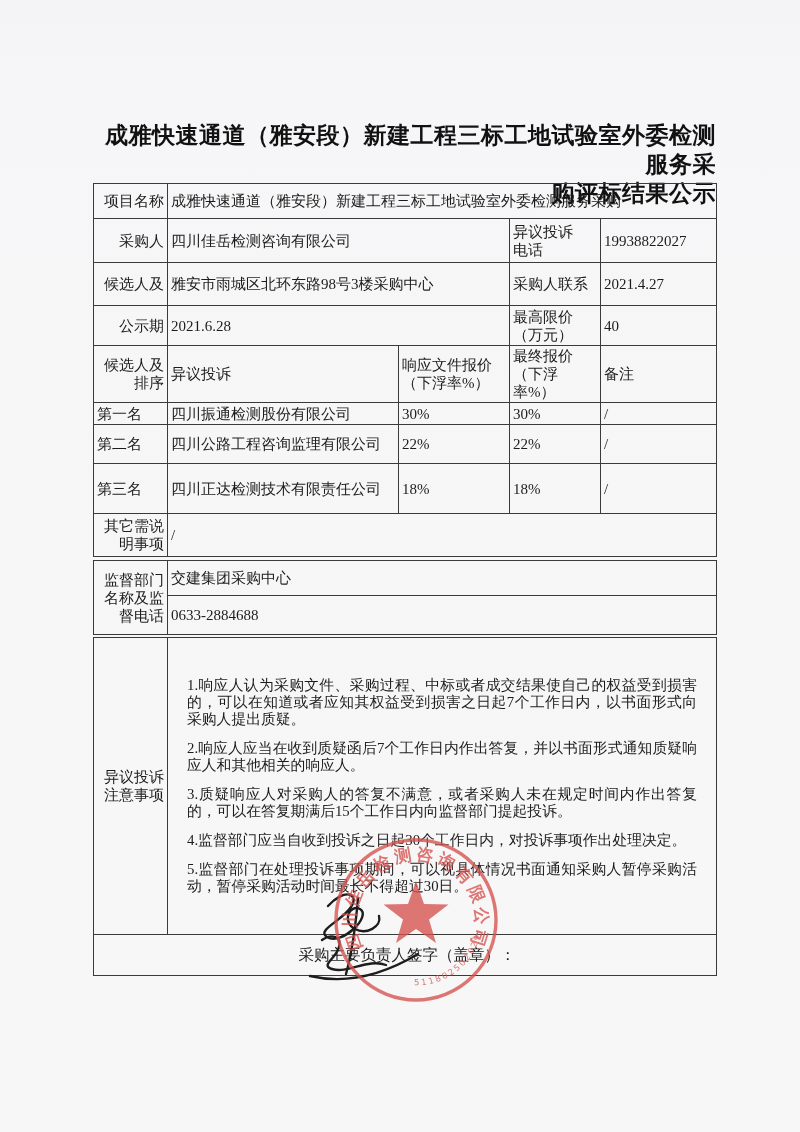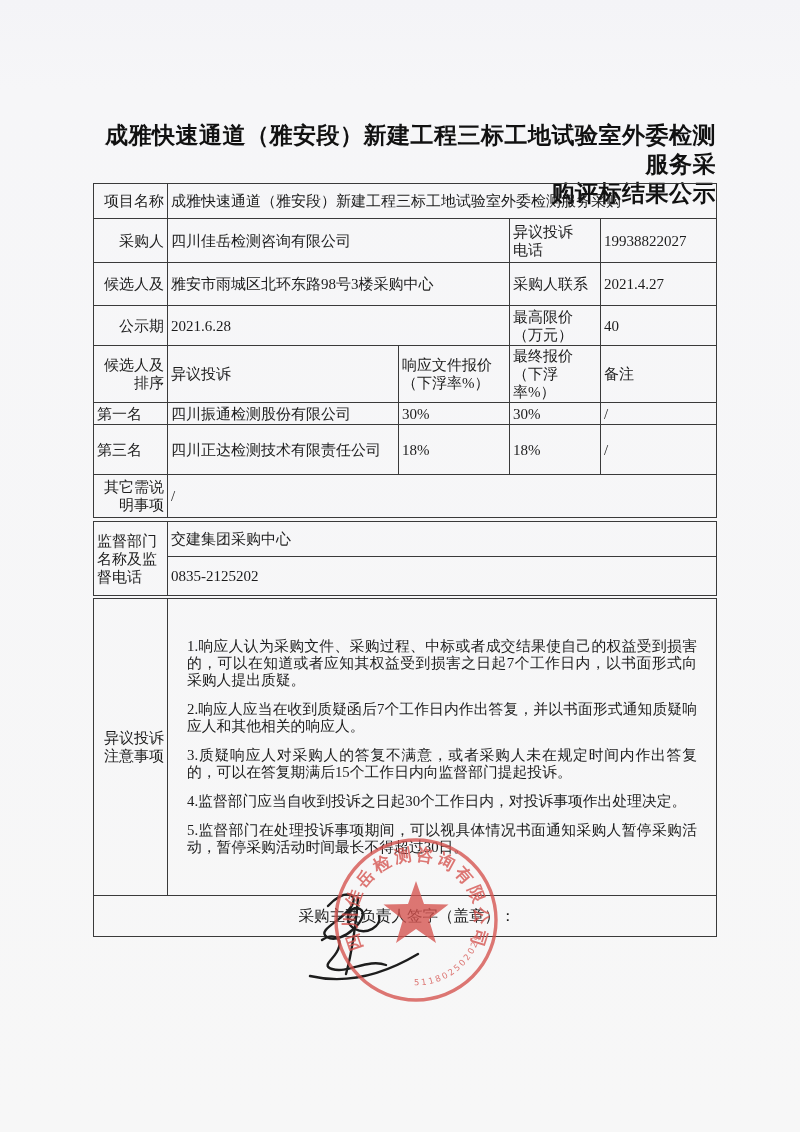--- a/index.html
+++ b/index.html
@@ -20,21 +20,21 @@
   .tablewrap{position:absolute;left:93px;top:183px;width:623px;}
   table{border-collapse:collapse;table-layout:fixed;width:623px;}
   td{
     border:1.5px solid #3a3a3a;
     font-size:15px;line-height:18px;
     text-align:left;vertical-align:middle;
     padding:1px 3px;overflow:hidden;
     color:#1c1c1c;
   }
   td.lbl{text-align:right;padding-left:5px;}
-  td.lblc{text-align:left;}
+  td.lblc{text-align:right;}
   .pre{white-space:pre-line;}
   .t2{margin-top:3px;}
   .t3{margin-top:2px;}
   .t4{margin-top:-1px;}
   .notice-cell{text-align:left;padding:6px 7px;vertical-align:middle;}
   .notice-cell p{margin:12px;font-size:14.8px;line-height:17px;text-align:justify;}
   .sig-cell{text-align:center;padding-left:7px;font-size:15.5px;}
   .stamp{position:absolute;left:330px;top:835px;z-index:6;pointer-events:none;}
   .signature{position:absolute;left:298px;top:886px;z-index:5;pointer-events:none;}
 </style>
@@ -93,20 +93,27 @@
 （下浮率%）</td>
         <td>备注</td>
       </tr>
       <tr style="height:22px">
         <td>第一名</td>
         <td>四川振通检测股份有限公司</td>
         <td>30%</td>
         <td>30%</td>
         <td>/</td>
       </tr>
+      <tr style="height:39px">
+        <td>第二名</td>
+        <td>四川公路工程咨询监理有限公司</td>
+        <td>22%</td>
+        <td>22%</td>
+        <td>/</td>
+      </tr>
       <tr style="height:50px">
         <td>第三名</td>
         <td>四川正达检测技术有限责任公司</td>
         <td>18%</td>
         <td>18%</td>
         <td>/</td>
       </tr>
       <tr style="height:43px">
         <td class="lbl pre">其它需说
 明事项</td>
@@ -119,21 +126,21 @@
       <colgroup>
           <col style="width:74px">
           <col style="width:549px">
         </colgroup>
       <tbody>
           <tr style="height:35px">
         <td class="lblc" rowspan="2">监督部门名称及监督电话</td>
         <td>交建集团采购中心</td>
       </tr>
       <tr style="height:39px">
-        <td>0835-2125202</td>
+        <td>0633-2884688</td>
       </tr>
     </tbody>
       </table>
 
     <table class="t3">
       <colgroup>
           <col style="width:74px">
           <col style="width:549px">
         </colgroup>
       <tbody>

